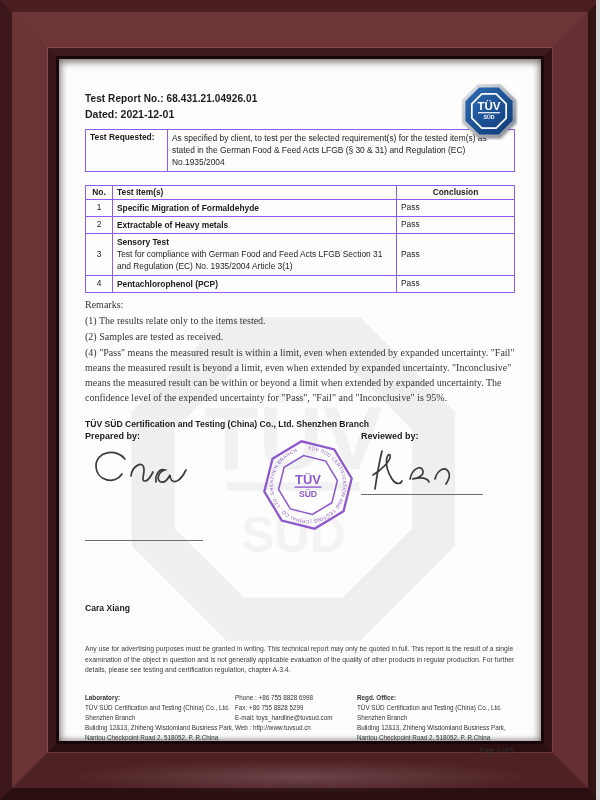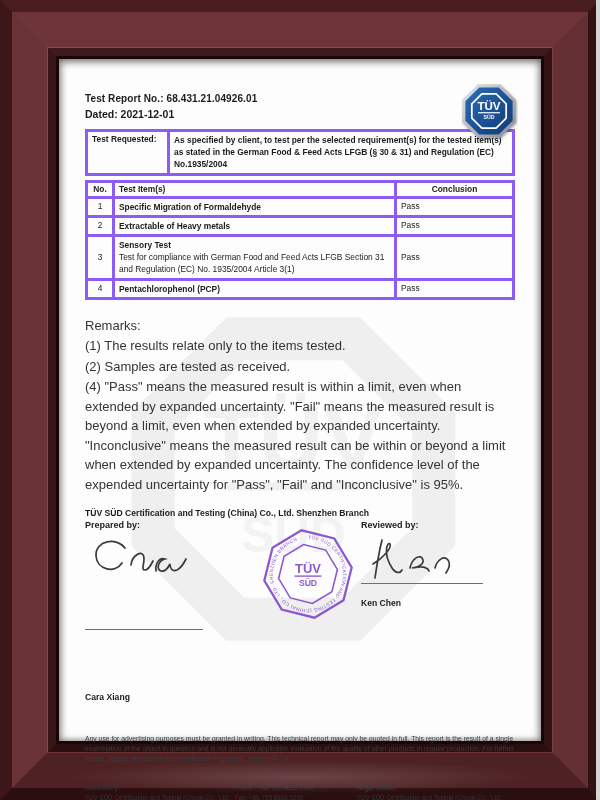--- a/index.html
+++ b/index.html
@@ -32,34 +32,34 @@
                width:330px; height:330px; opacity:1; pointer-events:none; }
 
   .hdr-row { position:relative; }
   .report-no { font-size:10px; font-weight:bold; letter-spacing:.1px; }
   .dated { font-size:10.5px; font-weight:bold; margin-top:4px; }
   .logo { position:absolute; top:-11px; right:-3px; width:58px; height:58px; }
 
   .purpose { font-size:9px; font-weight:bold; margin-top:27px; }
 
   table { border-collapse:collapse; width:100%; }
-  td, th { border:3px solid #8b5cf6; padding:2px 4px; font-size:8.4px; vertical-align:top; }
+  td, th { border:1px solid #8b5cf6; padding:2px 4px; font-size:8.4px; vertical-align:top; }
   .t1 { margin-top:9px; }
   .t1 .lbl { width:82px; font-weight:bold; white-space:nowrap; }
-  .t1 .val { font-weight:bold; line-height:1.45; }
-
-  .t2 { margin-top:4px; }
+  .t1 .val { font-weight:normal; line-height:1.45; }
+
+  .t2 { margin-top:13px; }
   .t2 th { font-weight:bold; text-align:left; padding:1.5px 4px; }
   .t2 th.c, .t2 td.c { text-align:center; }
   .t2 .no { width:27px; text-align:center; }
   .t2 .concl { width:118px; text-align:left; font-weight:normal; }
   .t2 td.item { font-weight:bold; line-height:1.45; }
   .t2 .item .sub { font-weight:normal; display:block; }
 
-  .remarks { margin-top:16px; font-size:13px; line-height:1.5; color:#353535; }
+  .remarks { margin-top:4px; font-size:10px; line-height:1.5; color:#353535;font-family:Liberation Serif, serif; }
   .remarks .rline { margin-top:1px; }
 
   .company { margin-top:13px; font-size:8.6px; font-weight:bold; line-height:1.5; }
 
   .signoff-labels { display:flex; justify-content:space-between; }
   .signoff-labels .lab { font-size:9px; font-weight:bold; }
   .signoff-labels .lab.r { width:154px; }
 
   .sig-row { display:flex; justify-content:space-between; margin-top:4px; }
   .sig-col { display:flex; flex-direction:column; }
@@ -217,21 +217,20 @@
                 <text x="50" y="63" text-anchor="middle" font-size="9" font-weight="bold" fill="#7e42c8">SÜD</text>
               </svg>
             </div>
 
             <div class="sig-col r">
               <svg class="sig-art" viewBox="0 0 154 46" style="margin-top:2px">
                 <path d="M14 42 C 16 28 19 12 21 4 M12 28 C 22 22 31 12 29 8 C 27 5 21 16 31 32 C 34 37 39 38 41 34 M49 32 c 2 -10 11 -15 13 -8 c 1 4 -5 8 -11 8 c 9 -2 15 -2 17 3 m 6 -3 c 2 -8 9 -13 13 -8 c 3 4 0 10 -2 13" fill="none" stroke="#3a3a3a" stroke-width="1.7" stroke-linecap="round"></path>
               </svg>
               <div class="sigline" style="width:122px"></div>
               <div class="sig-name">
-                <div>Ken Chen</div>
               </div>
             </div>
           </div>
 
           <div class="disclaimer">Any use for advertising purposes must be granted in writing. This technical report may only be quoted in full. This report is the result of a single examination of the object in question and is not generally applicable evaluation of the quality of other products in regular production. For further details, please see testing and certification regulation, chapter A-3.4.</div>
 
           <div class="footer">
             <div class="col1">
               <div class="ftitle">Laboratory:</div>
               <div>TÜV SÜD Certification and Testing (China) Co., Ltd.</div>

